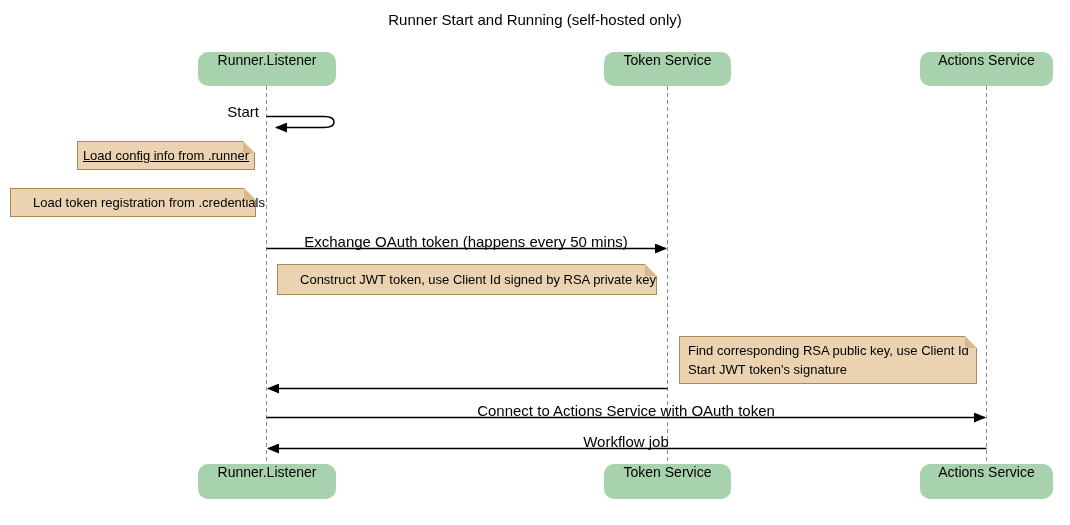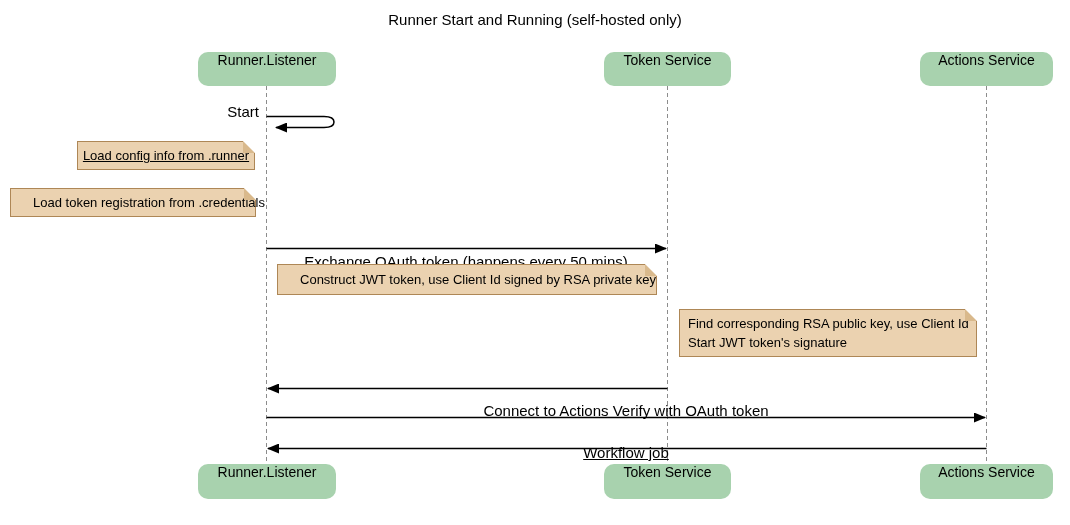--- a/index.html
+++ b/index.html
@@ -65,21 +65,21 @@
     border: 1px solid var(--note_border);
     box-sizing: border-box;
     font-size: 13px;
     display: flex;
     flex-direction: column;
     justify-content: center;
     white-space: nowrap;
     line-height: 19px;
   }
   .note.centered { align-items: center; }
-  .note.left-aligned { align-items: flex-start; padding-left: 8px; }
+  .note.left-aligned { align-items: flex-start; padding-left: 8px; margin-top: 27px; }
   .note::before {
     content: "";
     position: absolute;
     top: -1px; right: -1px;
     width: 0; height: 0;
     border-style: solid;
     border-width: 0 12px 12px 0;
     border-color: var(--background) var(--background) var(--note_fold) var(--note_fold);
   }
 </style>
@@ -122,23 +122,23 @@
     <span>Runner.Listener</span>
   </div>
   <div class="participant" style="left:604px; top:464px; width:127px; height:35px;">
     <span>Token Service</span>
   </div>
   <div class="participant" style="left:920px; top:464px; width:133px; height:35px;">
     <span>Actions Service</span>
   </div>
 
   <div class="msg-label" style="right:811px; top:103px;">Start</div>
-  <div class="msg-label centered" style="left:466px; top:233px;margin-top:20px;">Exchange OAuth token (happens every 50 mins)</div>
-  <div class="msg-label centered" style="left:626px; top:402px;">Connect to Actions Verify with OAuth token</div>
-  <div class="msg-label centered" style="left:626px; top:444px;text-decoration:underline;">Workflow job</div>
+  <div class="msg-label centered" style="left:466px; top:233px;">Exchange OAuth token (happens every 50 mins)</div>
+  <div class="msg-label centered" style="left:626px; top:402px;">Connect to Actions Service with OAuth token</div>
+  <div class="msg-label centered" style="left:626px; top:433px;text-decoration:underline;">Workflow job</div>
 
   <div class="note centered" style="left:77px; top:141px; width:178px; height:29px;text-decoration:underline;">
     <span>Load config info from .runner</span>
   </div>
   <div class="note centered" style="left:10px; top:188px; width:246px; height:29px;padding-left:32px;">
     <span>Load token registration from .credentials</span>
   </div>
   <div class="note centered" style="left:277px; top:264px; width:380px; height:31px;align-items:flex-end;">
     <span>Construct JWT token, use Client Id signed by RSA private key</span>
   </div>

